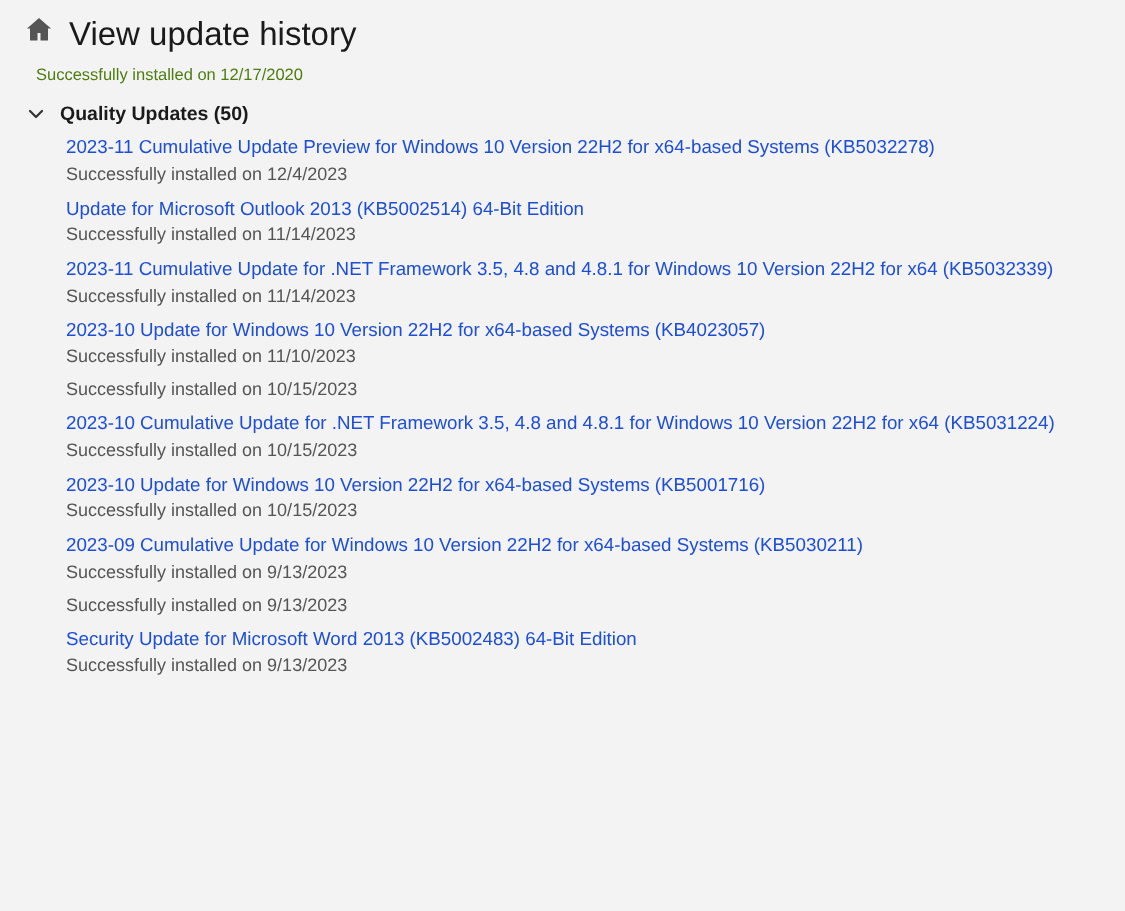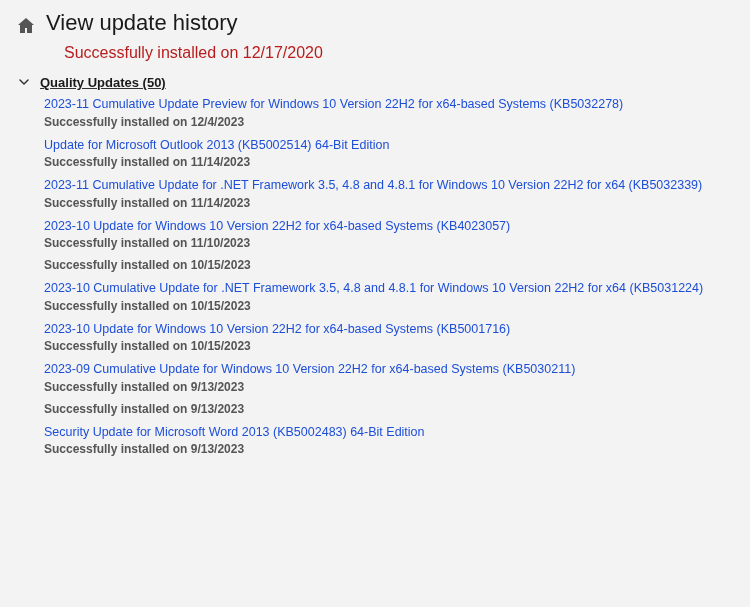--- a/index.html
+++ b/index.html
@@ -17,50 +17,49 @@
       overflow-x: hidden;
     }
 
     .page-container {
       background: #f3f3f3;
       padding: 0;
     }
 
     .header {
       display: flex;
-      align-items: flex-end;
+      align-items: flex-start;
       padding: 10px 16px 8px 16px;
       background: #f3f3f3;
     }
 
     .home-icon {
       width: 20px;
       height: 20px;
       margin-right: 10px;
       flex-shrink: 0;
     }
 
     .page-title {
       font-size: 22px;
       font-weight: 300;
       color: #1a1a1a;
     }
 
     .subtitle {
-      font-size: 16px;
-      color: #b91c1c;
-      padding: 0 16px 6px 64px;
+      font-size: 11px;
+      color: #4d7c0f;
+      padding: 0 16px 6px 24px;
     }
 
     .section-header {
       display: flex;
-      align-items: flex-end;
+      align-items: flex-start;
       padding: 6px 16px 6px 16px;
       cursor: pointer;
-      text-decoration: underline;
     }
 
     .chevron-icon {
       width: 16px;
       height: 16px;
       margin-right: 8px;
       flex-shrink: 0;
     }
 
     .section-title {
@@ -83,21 +82,20 @@
       color: #1d4ed8;
       text-decoration: none;
       line-height: 1.4;
       margin-bottom: 1px;
     }
 
     .update-status {
       font-size: 12px;
       color: #555;
       margin-bottom: 8px;
-      font-weight: bold;
     }
   </style>
 </head>
 <body>
 
 <div class="page-container">
 
   <div class="header">
     <svg class="home-icon" viewBox="0 0 20 20" fill="none" xmlns="http://www.w3.org/2000/svg">
       <path d="M10 2L2 9h2v8h5v-5h2v5h5V9h2L10 2z" fill="#555"></path>

